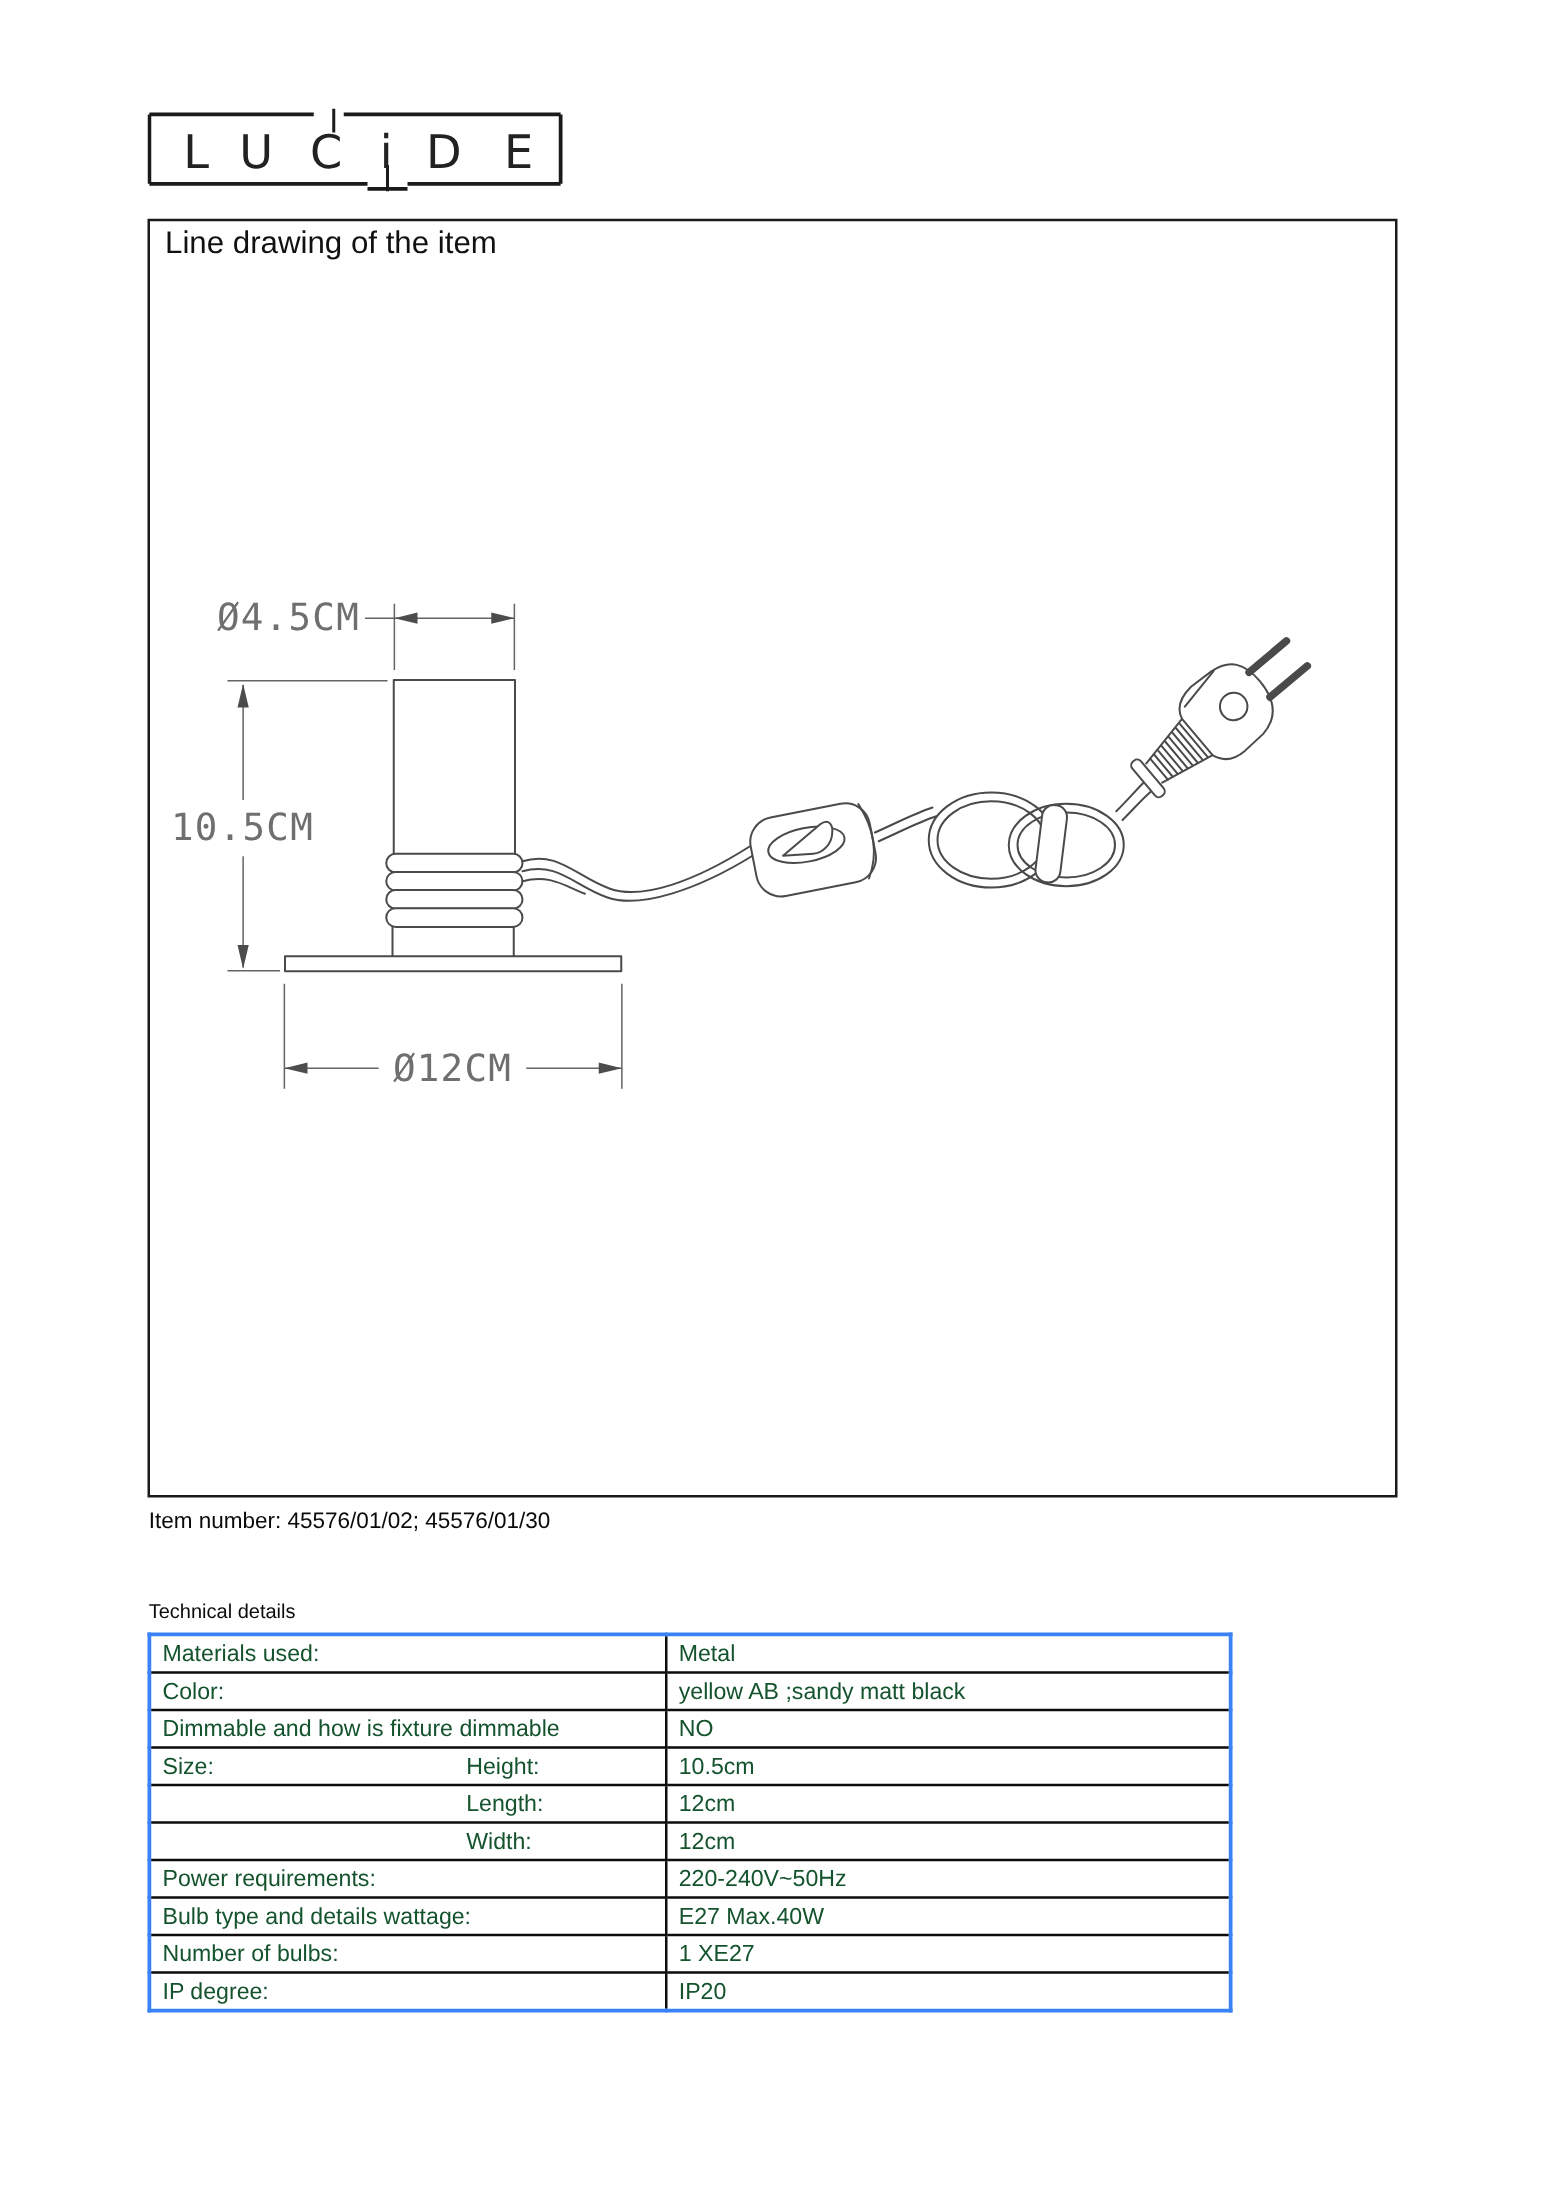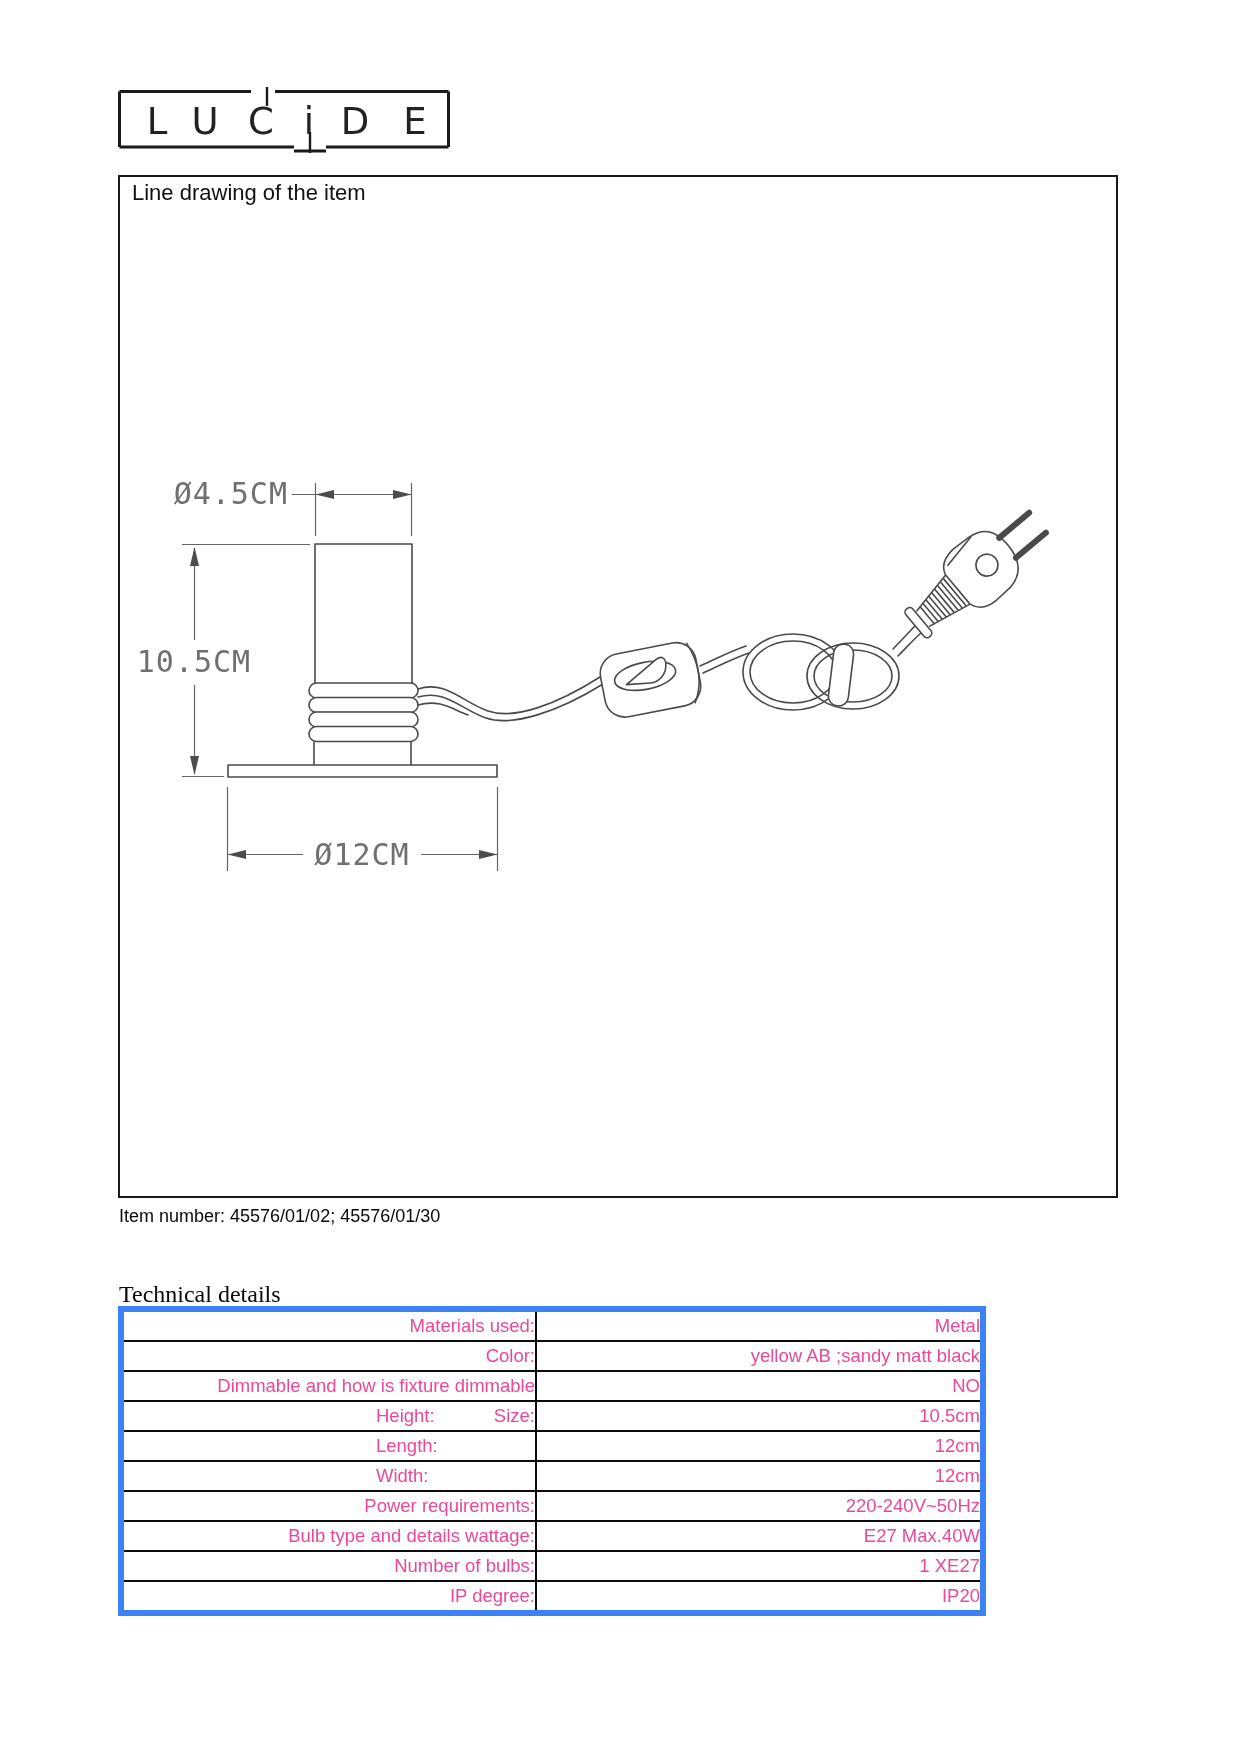--- a/index.html
+++ b/index.html
@@ -4,31 +4,31 @@
 <style>
   html,body{margin:0;padding:0;background:#ffffff;}
   body{width:1240px;height:1755px;position:relative;font-family:"Liberation Sans",sans-serif;color:#000;}
 
   
   .logo-wrap{position:absolute;left:118px;top:84px;}
 
   
   .draw-box{position:absolute;left:118px;top:175px;width:1000px;height:1023px;
             border:2.5px solid #1a1a1a;box-sizing:border-box;}
-  .draw-title{position:absolute;left:12px;top:3px;font-size:22px;color:#111;}
+  .draw-title{position:absolute;left:12px;top:3px;font-size:25px;color:#111;}
   .draw-svg{position:absolute;left:0;top:0;}
 
   
   .item-number{position:absolute;left:119px;top:1206px;font-size:18px;color:#0a0a0a;}
-  .tech-title{position:absolute;left:119px;top:1281px;font-size:24px;color:#0a0a0a;font-family:Liberation Serif, serif;}
+  .tech-title{position:absolute;left:119px;top:1281px;font-size:16px;color:#0a0a0a;}
 
   
   .spec-table{position:absolute;left:118px;top:1306px;width:868px;border-collapse:collapse;
-              font-size:18.5px;color:#ec4899;table-layout:fixed;
-              border:6px solid #3b82f6;text-align:right;}
+              font-size:18.5px;color:#14532d;table-layout:fixed;
+              border:3px solid #3b82f6;}
   .spec-table td{border:2px solid #0c0c0c;border-top-width:2.6px;border-bottom-width:2.6px;
                  height:28px;padding:0 0 0 9px;vertical-align:middle;overflow:hidden;white-space:nowrap;}
   .spec-table td.c1{width:402px;position:relative;}
   .spec-table td.c2{}
   .sub-label{position:absolute;left:252px;top:50%;transform:translateY(-50%);}
 
   
   .cad{stroke:#4a4a4a;stroke-width:1.6;fill:none;stroke-linecap:round;stroke-linejoin:round;}
   .cadw{stroke:#4a4a4a;stroke-width:1.6;fill:#fff;stroke-linejoin:round;}
   .dim{stroke:#646464;stroke-width:1.2;fill:none;}

